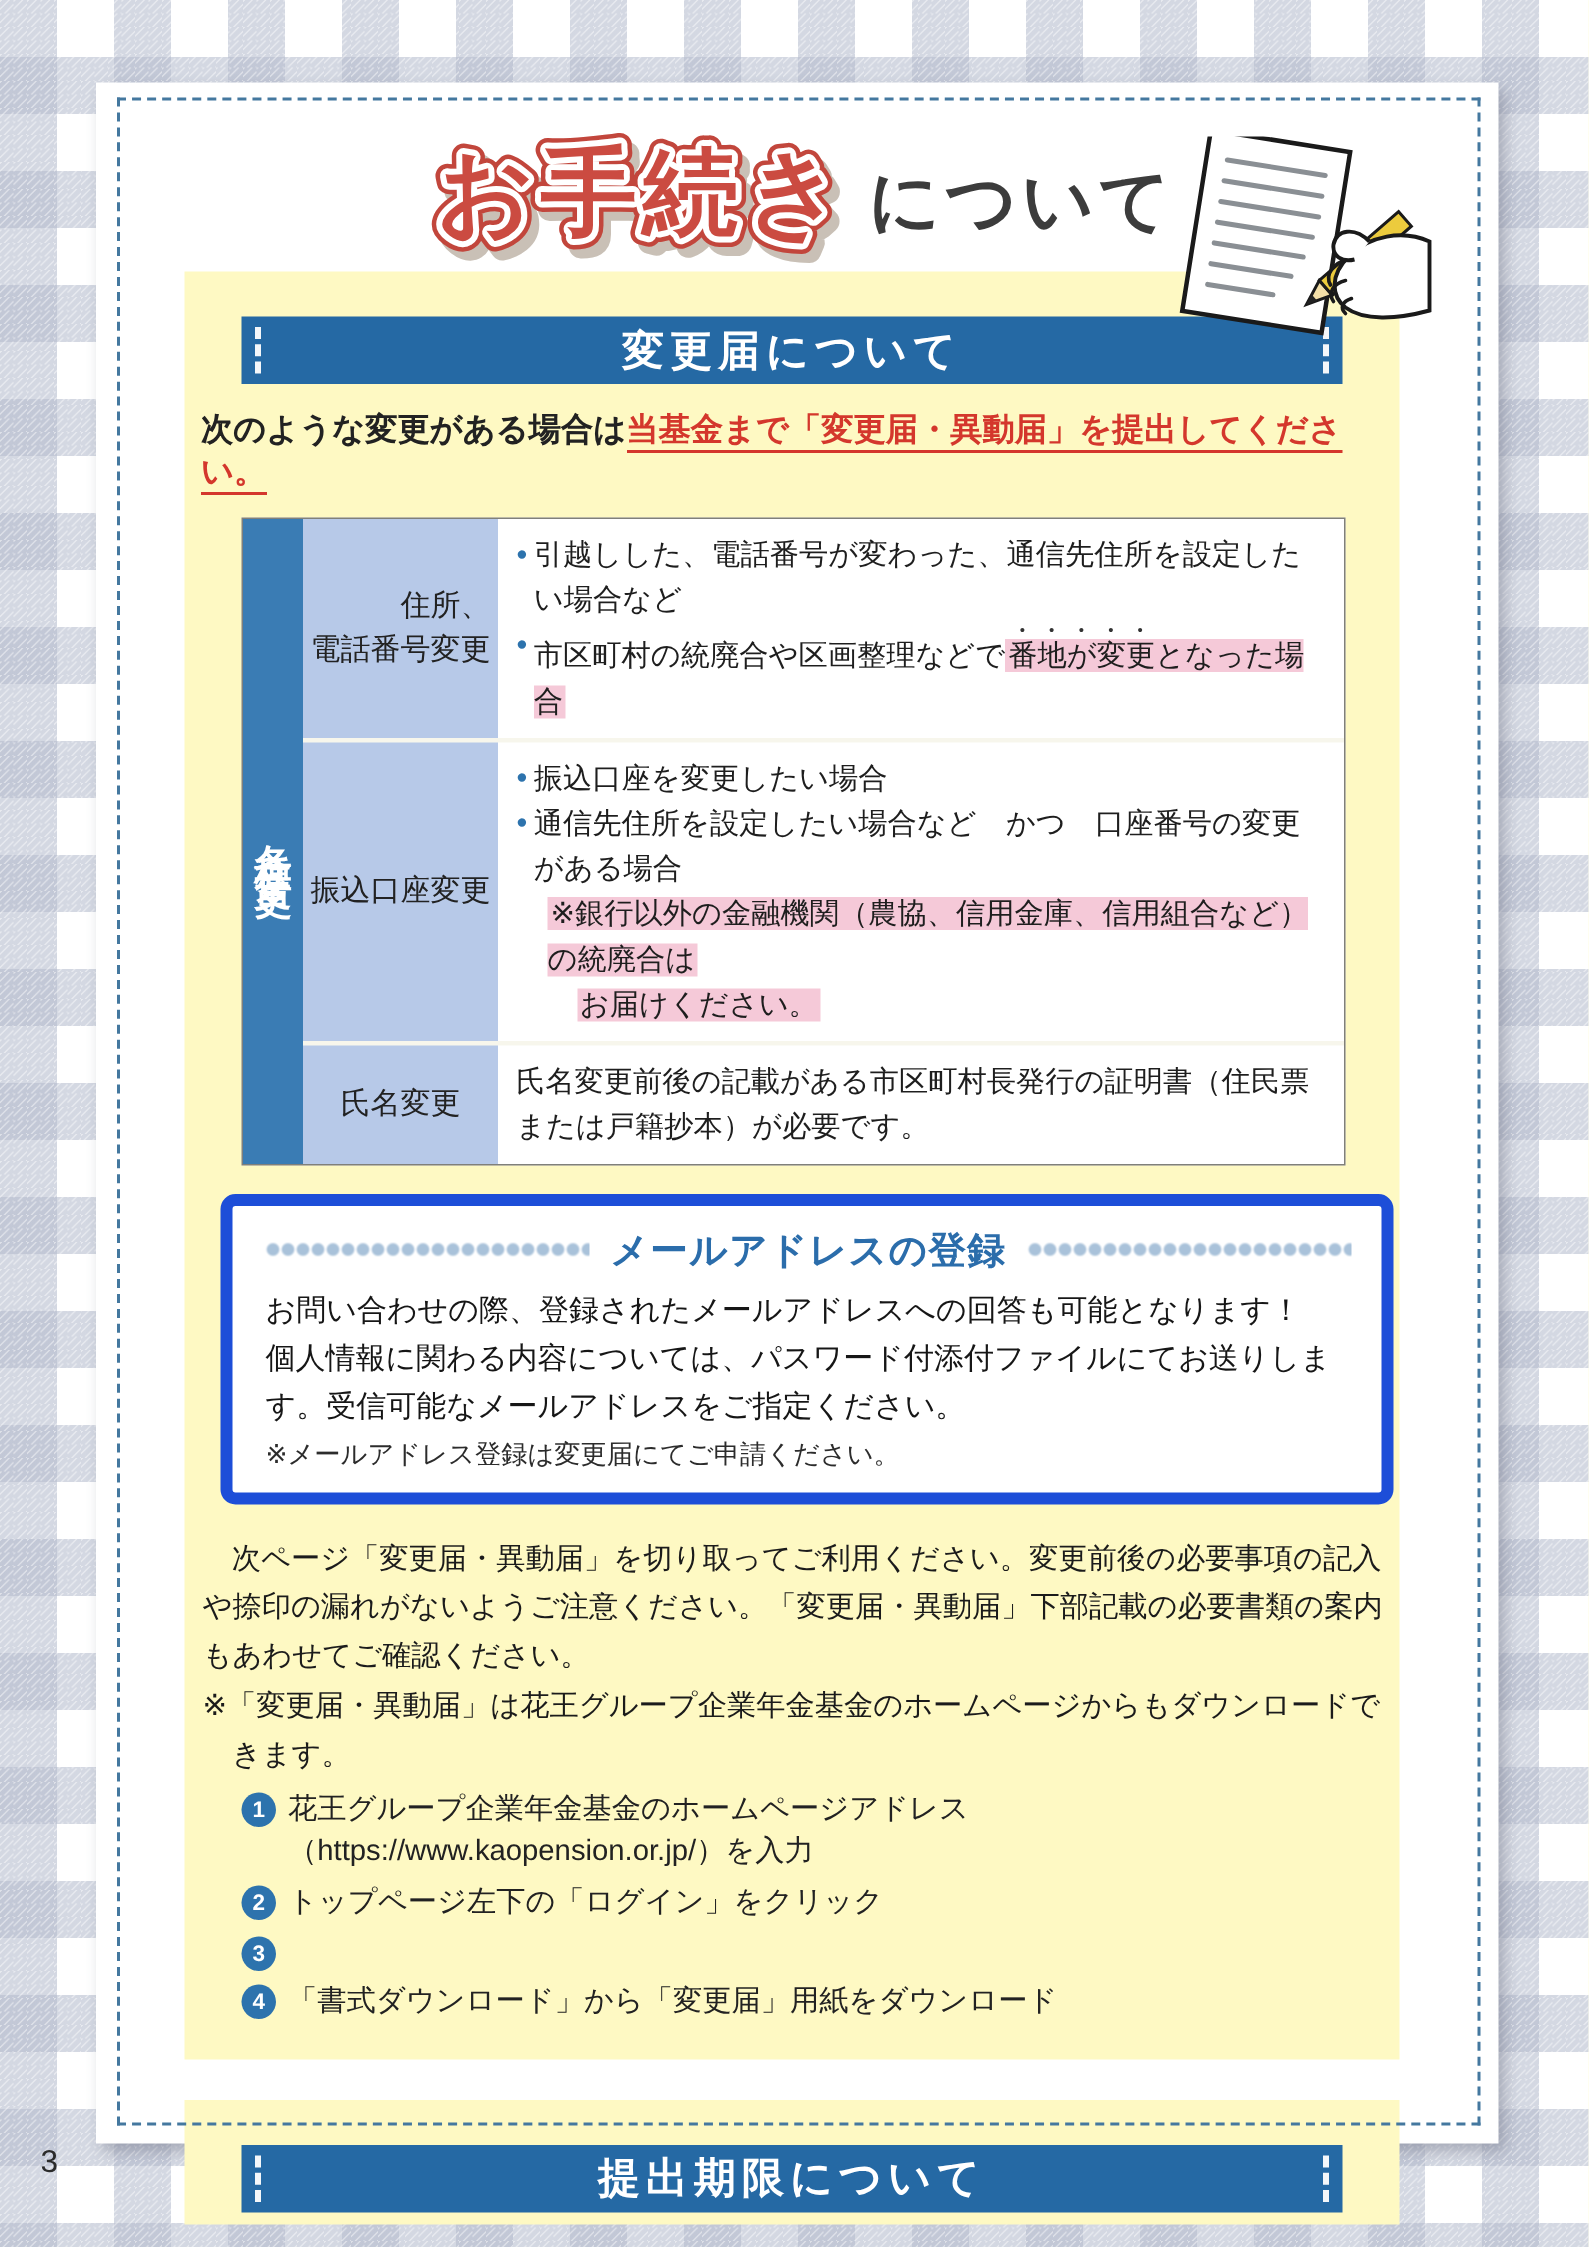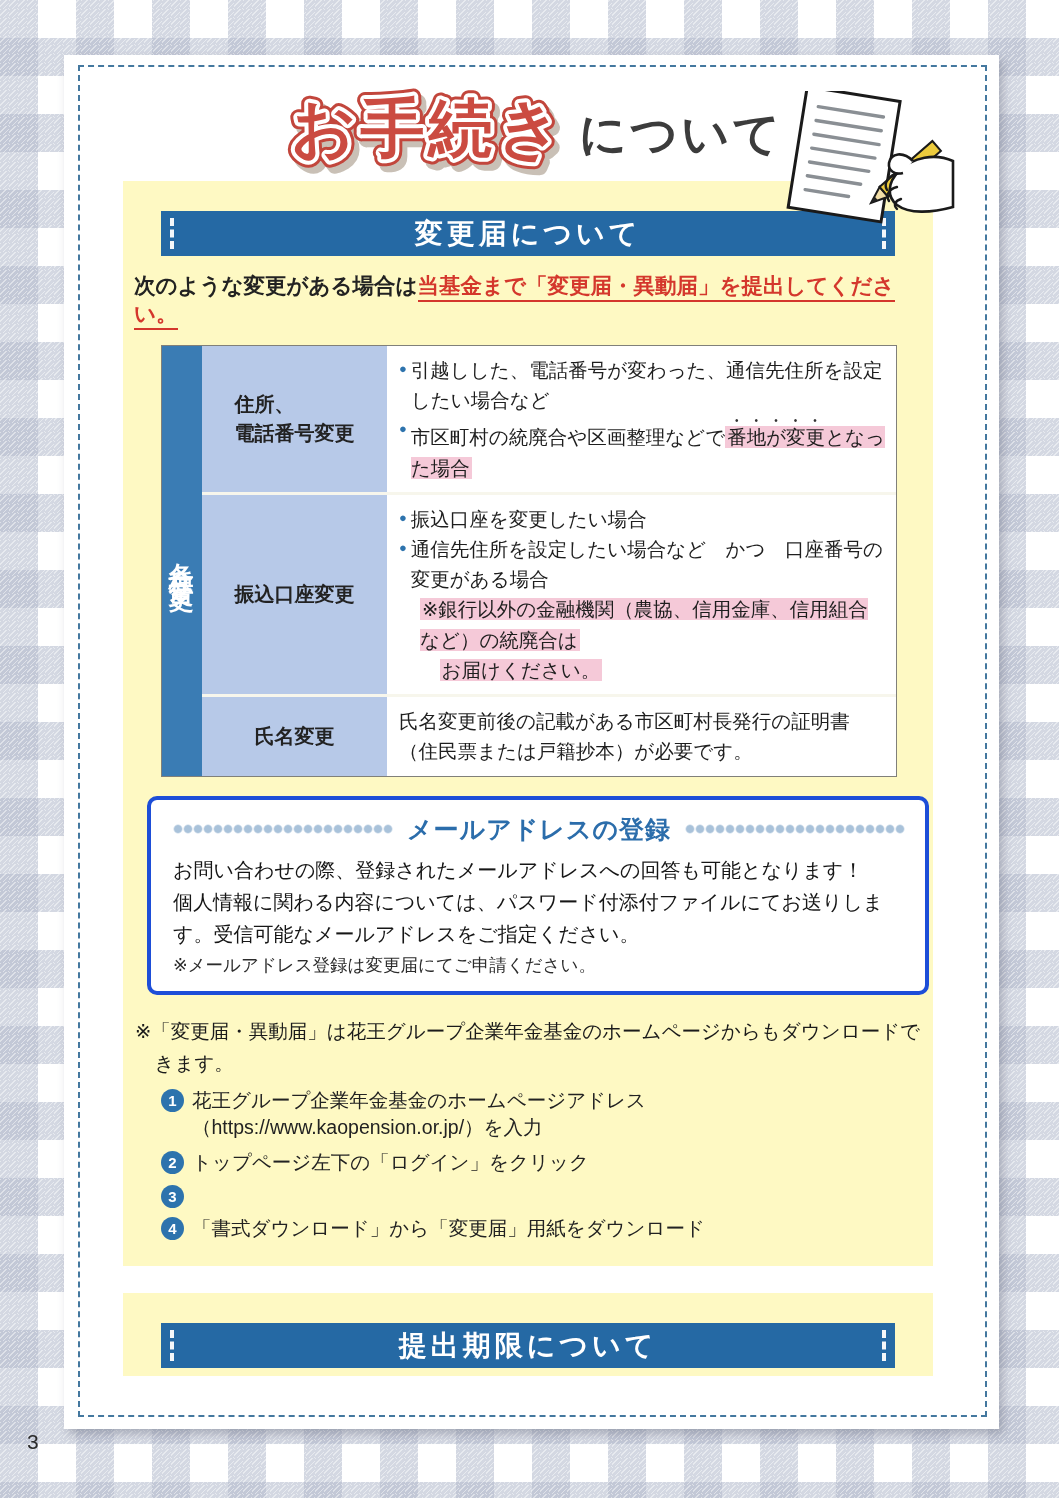--- a/index.html
+++ b/index.html
@@ -69,42 +69,42 @@
   .side-bar {
     width:40px; background:#3a7cb4; color:#fff;
     display:flex; align-items:center; justify-content:center;
   }
   .side-label {
     writing-mode:vertical-rl; font-size:25px; font-weight:700; letter-spacing:9px;
   }
   .rows { flex:1; display:flex; flex-direction:column; gap:3px; }
   .row { display:flex; }
   .cell-label {
-    width:185px; background:#b7c9e8; flex:none;
+    width:130px; background:#b7c9e8; flex:none;
     display:flex; align-items:center; justify-content:center;
-    text-align:left; font-size:20px; font-weight:700;
+    text-align:right; font-size:20px; font-weight:400;
     white-space:pre-line; line-height:1.45; padding:6px 2px;
   }
   .cell-body {
     flex:1; background:#ffffff; padding:9px 10px 9px 12px;
     font-size:19.5px; line-height:1.55; color:#1e1e1e;
   }
   .li { display:flex; align-items:flex-start; }
   .dot { color:#2d73ad; font-size:13px; line-height:2.2; margin-right:4px; flex:none; }
   .hl { background:#f5c9d8; padding:0 2px; }
   .emph {
     -webkit-text-emphasis:filled dot #333; text-emphasis:filled dot #333;
     -webkit-text-emphasis-position:over right; text-emphasis-position:over right;
   }
   .note-lines { padding-left:21px; }
   .note-lines .l2 { margin-left:1em; }
   
   .mail-box {
     margin:19px 4px 0 24px; background:#fff;
-    border:4px solid #1d4ed8; border-radius:10px;
+    border:8px solid #1d4ed8; border-radius:10px;
     padding:13px 20px 12px 22px;
   }
   .mail-head { display:flex; align-items:center; gap:14px; margin-bottom:8px; }
   .chain {
     flex:1; height:12px;
     background-image:radial-gradient(circle at 5px 6px, #a9c2da 3.4px, rgba(169,194,218,0.35) 4.4px, rgba(169,194,218,0) 5px);
     background-size:10px 12px; background-repeat:repeat-x;
   }
   .mail-title { color:#2b6dab; font-size:25px; font-weight:700; letter-spacing:1px; flex:none; }
   .mail-line { font-size:20px; line-height:1.62; color:#161616; }
@@ -228,20 +228,21 @@
           <span class="chain"></span>
           <span class="mail-title">メールアドレスの登録</span>
           <span class="chain"></span>
         </div>
         <div class="mail-line">お問い合わせの際、登録されたメールアドレスへの回答も可能となります！</div>
         <div class="mail-line">個人情報に関わる内容については、パスワード付添付ファイルにてお送りします。受信可能なメールアドレスをご指定ください。</div>
         <div class="mail-note">※メールアドレス登録は変更届にてご申請ください。</div>
       </div>
 
       <div class="para-block">
+        <p class="para-indent">次ページ「変更届・異動届」を切り取ってご利用ください。変更前後の必要事項の記入や捺印の漏れがないようご注意ください。「変更届・異動届」下部記載の必要書類の案内もあわせてご確認ください。</p>
         <p class="para-hang">※「変更届・異動届」は花王グループ企業年金基金のホームページからもダウンロードできます。</p>
       </div>
 
       <ol class="steps">
         <li>
           <span class="step-num">1</span>
           <span>花王グループ企業年金基金のホームページアドレス（https://www.kaopension.or.jp/）を入力</span>
         </li>
         <li>
           <span class="step-num">2</span>

